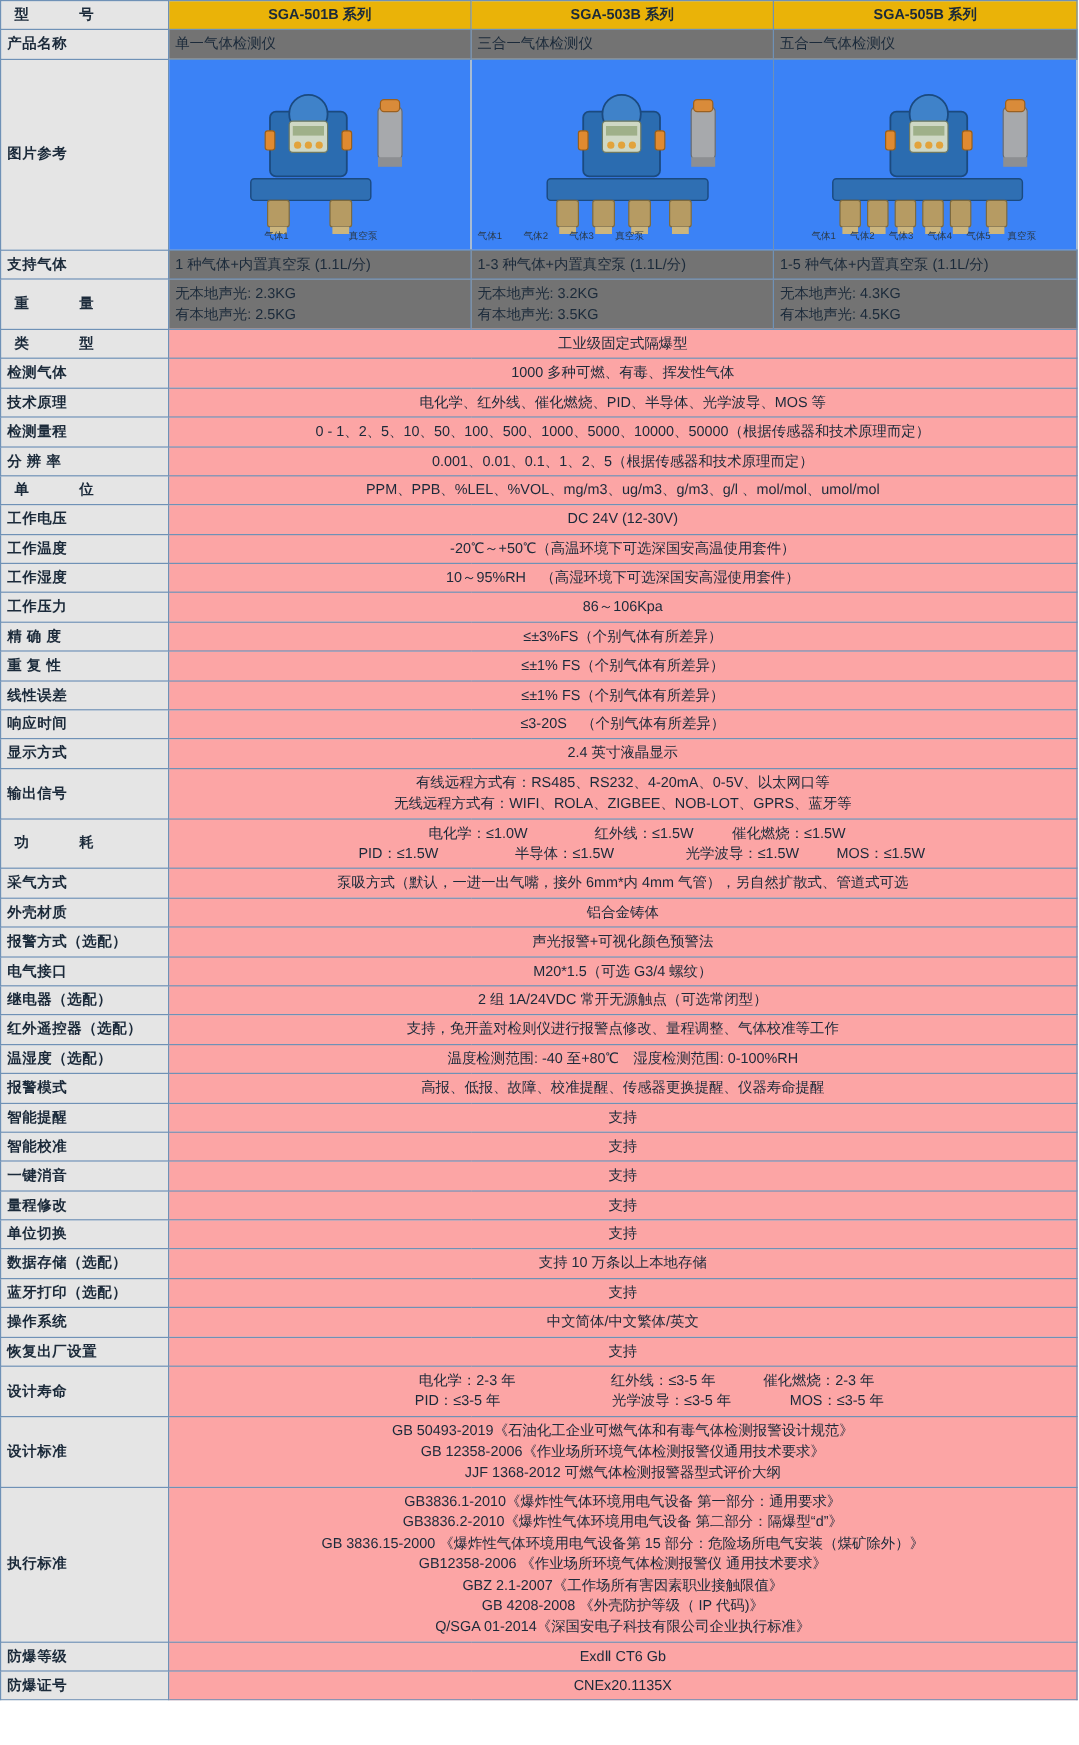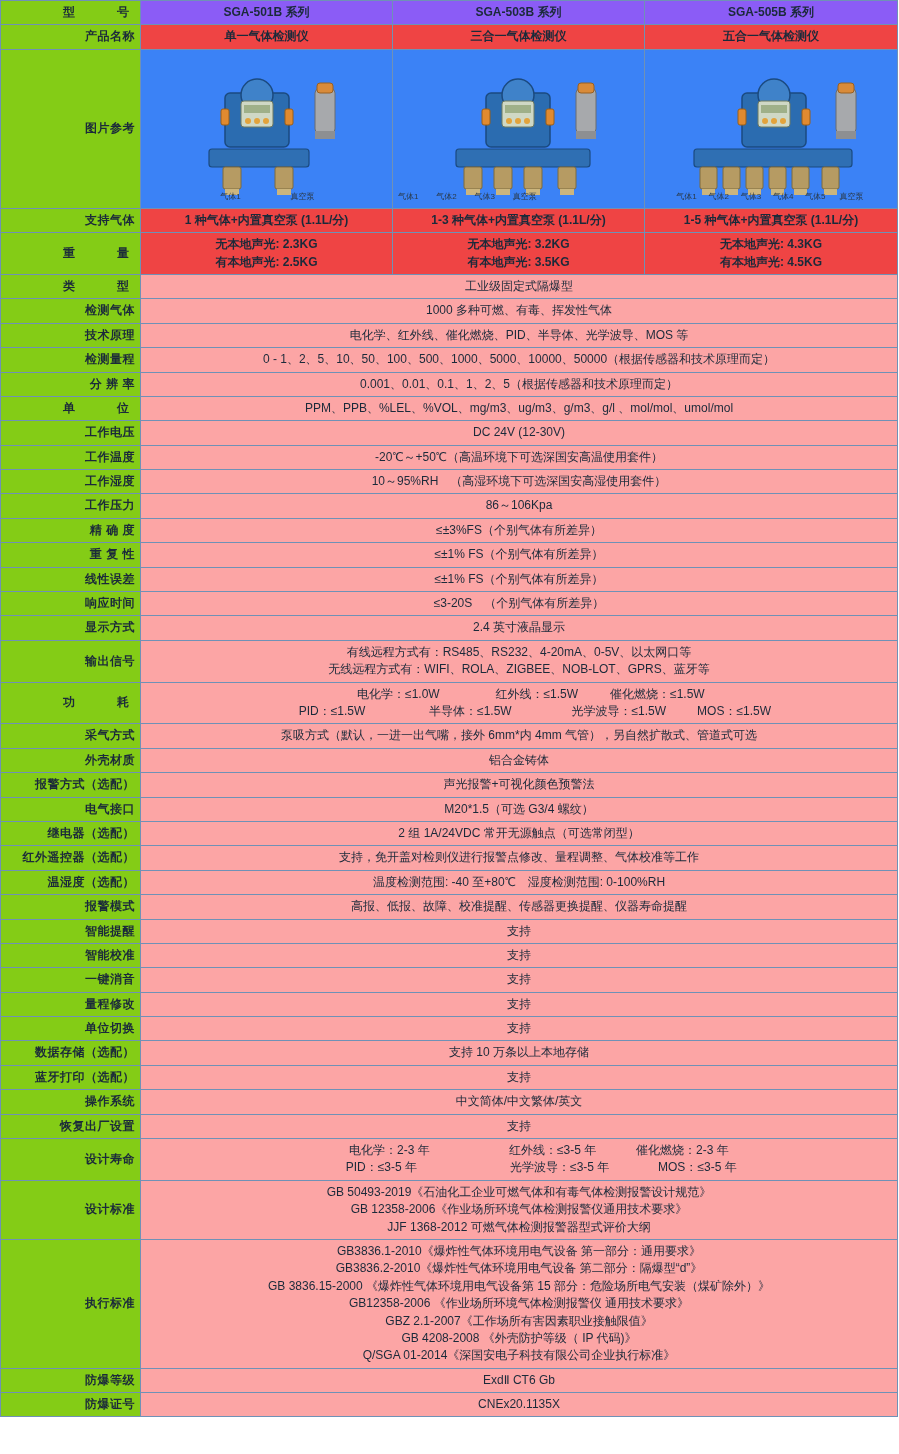--- a/index.html
+++ b/index.html
@@ -19,42 +19,40 @@
   }
   table.spec td {
     border: 1px solid #6f91b6;
     font-size: 12px;
     color: #1b2a3a;
     padding: 3px 5px;
     vertical-align: middle;
     line-height: 1.45;
   }
   .label {
-    background: #84cc16;
-    text-align: right;
+    background: #e5e5e5;
+    text-align: left;
     font-weight: bold;
     font-size: 12.5px;
     color: #10243a;
     letter-spacing: 0.5px;
     width: 140px;
   }
   .label.spread {
     letter-spacing: 6px;
     text-indent: 6px;
   }
   .hdr {
-    background: #8b5cf6;
+    background: #eab308;
     text-align: center;
     font-weight: bold;
     font-size: 12.5px;
   }
   .val-center {
-    background: #ef4444;
-    text-align: center;
-    font-weight: bold;
+    background: #737373;
   }
   .val-light {
     background: #fca5a5;
     text-align: center;
   }
   .two-line div { white-space: nowrap; }
   
   .imgcell {
     background: #3b82f6;
     height: 150px;

